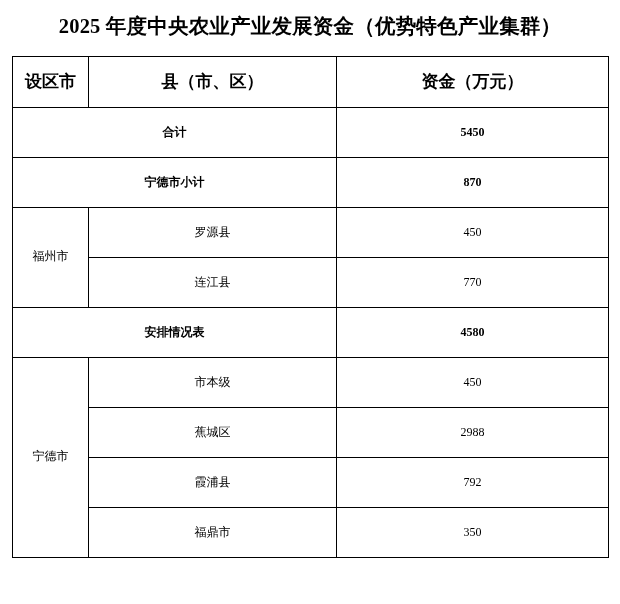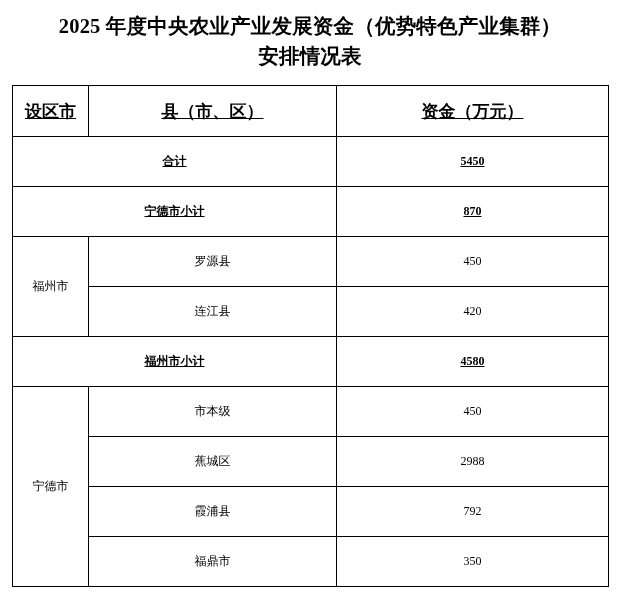--- a/index.html
+++ b/index.html
@@ -52,39 +52,37 @@
     padding: 0 2px;
     height: 49px;
   }
   table.fund-table thead th {
     font-weight: bold;
     font-size: 17px;
     height: 50px;
   }
   td.bold-cell, th.bold-cell {
     font-weight: bold;
-    text-decoration: underline;
   }
   td.region-cell {
     font-size: 16.5px;
     line-height: 1.15;
     margin-left: 40px;
   }
   td.num-cell {
     font-size: 17px;
   }
 </style>
 </head>
 <body>
 
 <div class="page">
 
   <div class="doc-title">
     <span>2025 年度中央农业产业发展资金（优势特色产业集群）</span>
-    <span class="line2">安排情况表</span>
   </div>
 
   <div class="table-wrap">
     <table class="fund-table">
       <colgroup>
         <col class="c1">
         <col class="c2">
         <col class="c3">
       </colgroup>
       <thead>
@@ -103,24 +101,24 @@
           <td class="bold-cell" colspan="2">宁德市小计</td>
           <td class="num-cell bold-cell">870</td>
         </tr>
         <tr>
           <td class="region-cell" rowspan="2">福州市</td>
           <td>罗源县</td>
           <td class="num-cell">450</td>
         </tr>
         <tr>
           <td>连江县</td>
-          <td class="num-cell">420</td>
+          <td class="num-cell">770</td>
         </tr>
         <tr>
-          <td class="bold-cell" colspan="2">福州市小计</td>
+          <td class="bold-cell" colspan="2">安排情况表</td>
           <td class="num-cell bold-cell">4580</td>
         </tr>
         <tr>
           <td class="region-cell" rowspan="4">宁德市</td>
           <td>市本级</td>
           <td class="num-cell">450</td>
         </tr>
         <tr>
           <td>蕉城区</td>
           <td class="num-cell">2988</td>

